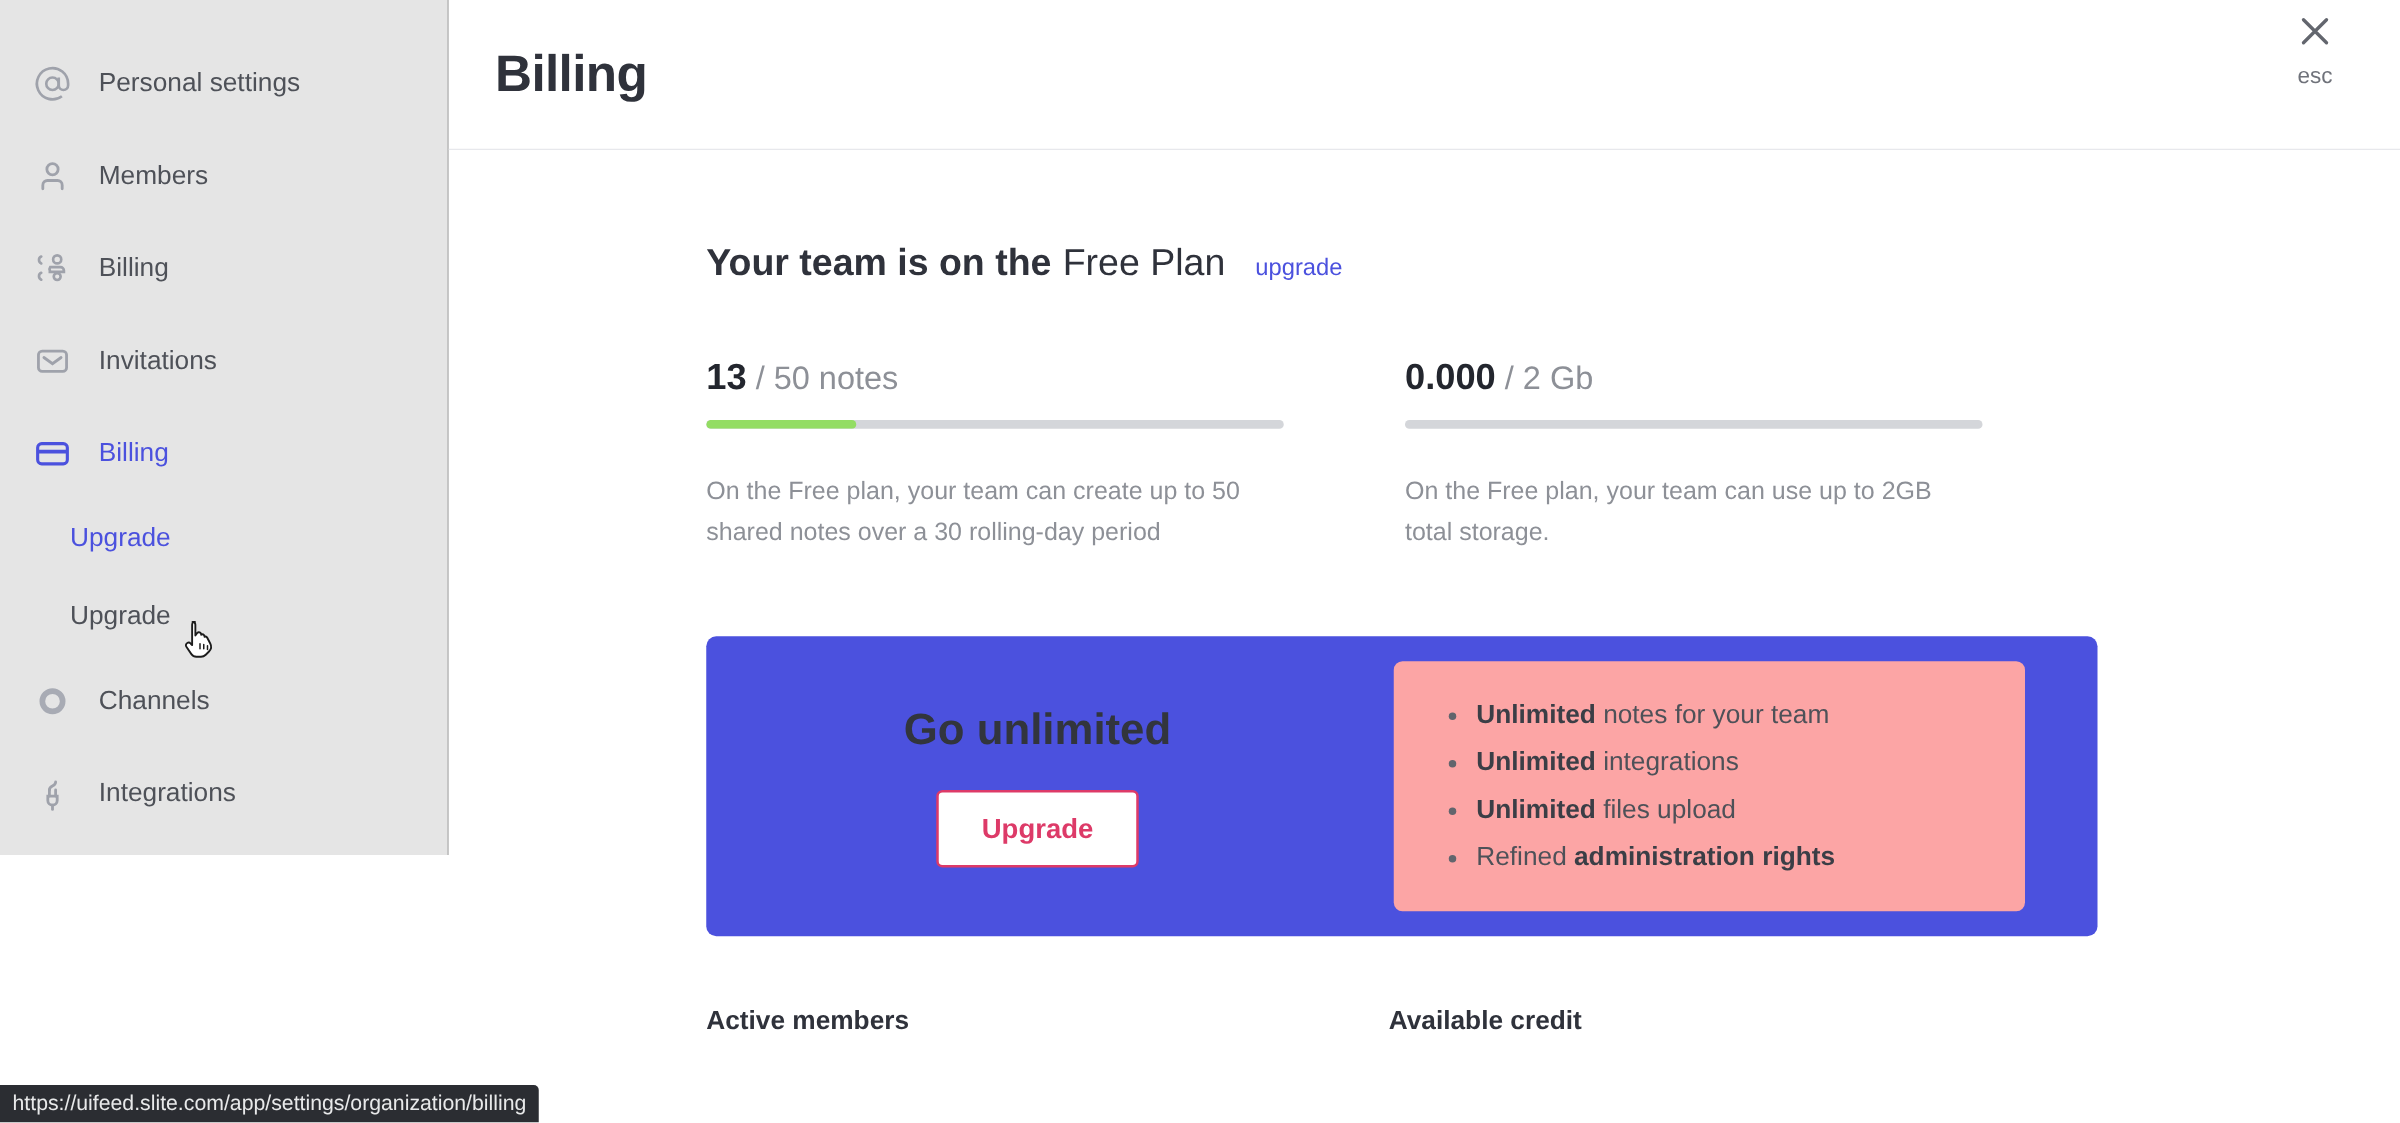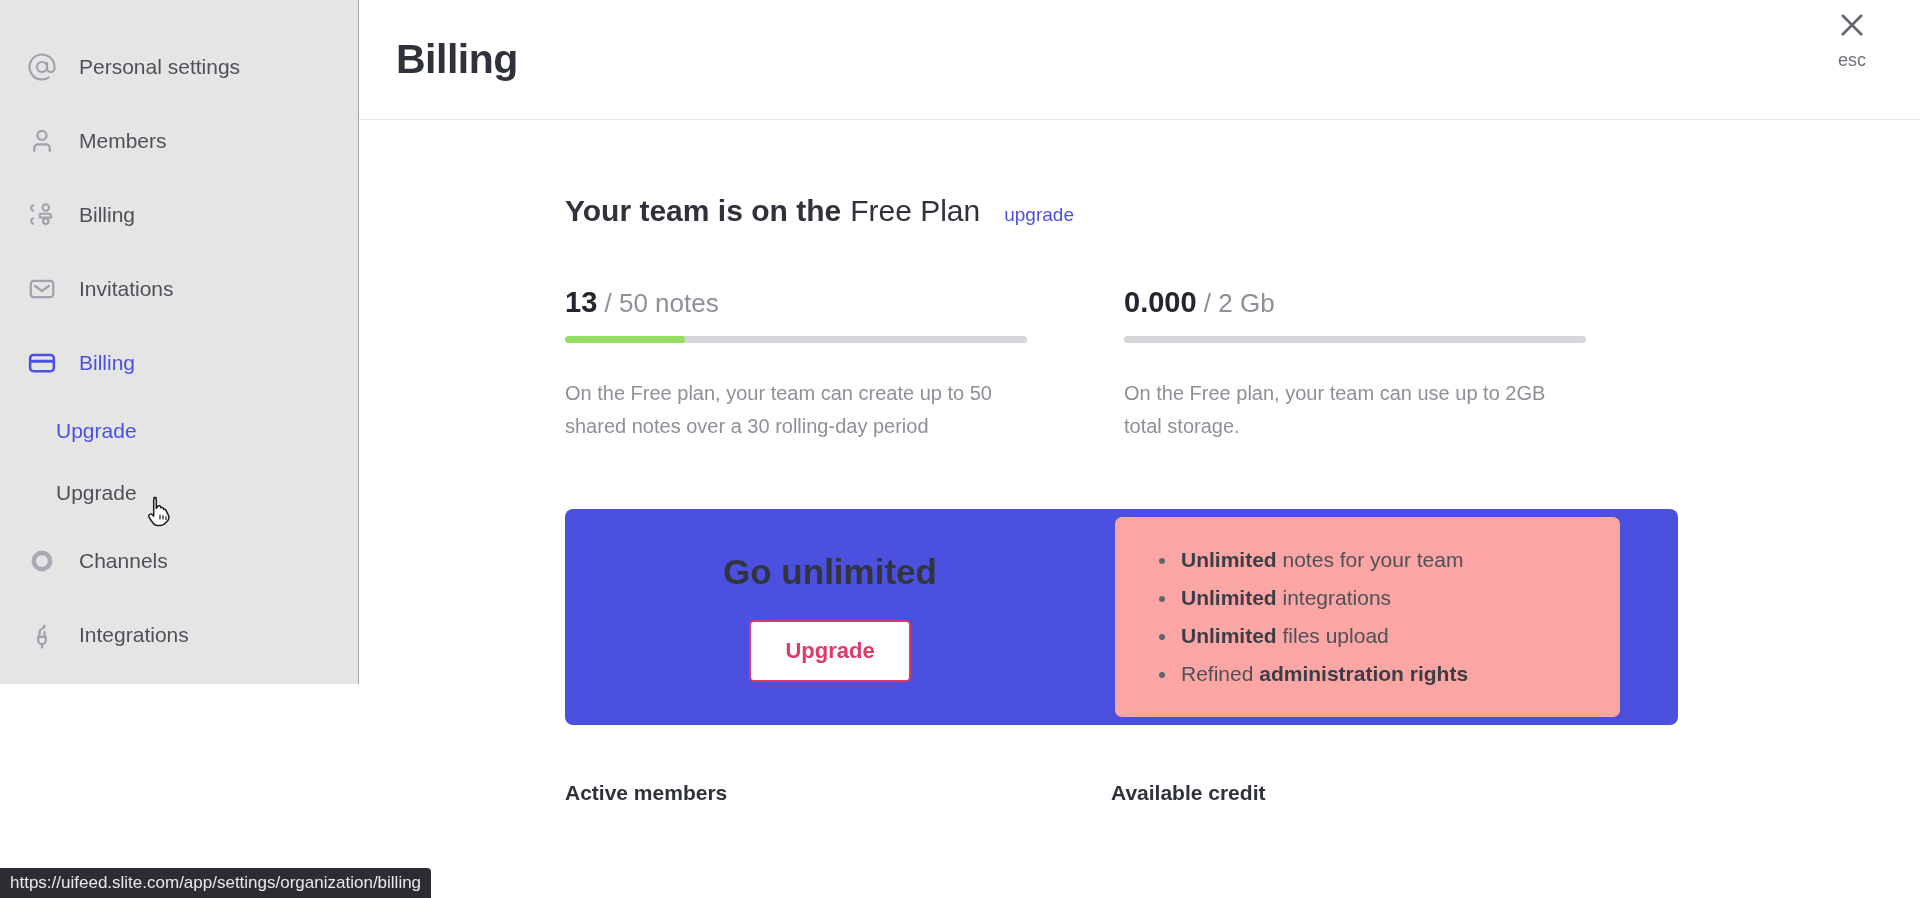--- a/index.html
+++ b/index.html
@@ -141,21 +141,21 @@
     font-size: 20px;
     line-height: 1.63;
     color: #8d9097;
     max-width: 452px;
   }
 
   
   .banner {
     margin-top: 67px;
     width: 1113px;
-    height: 216px;
+    height: 240px;
     background: #4b51de;
     border-radius: 8px;
     display: flex;
     align-items: center;
   }
   .banner-left {
     width: 530px;
     display: flex;
     flex-direction: column;
     align-items: center;

